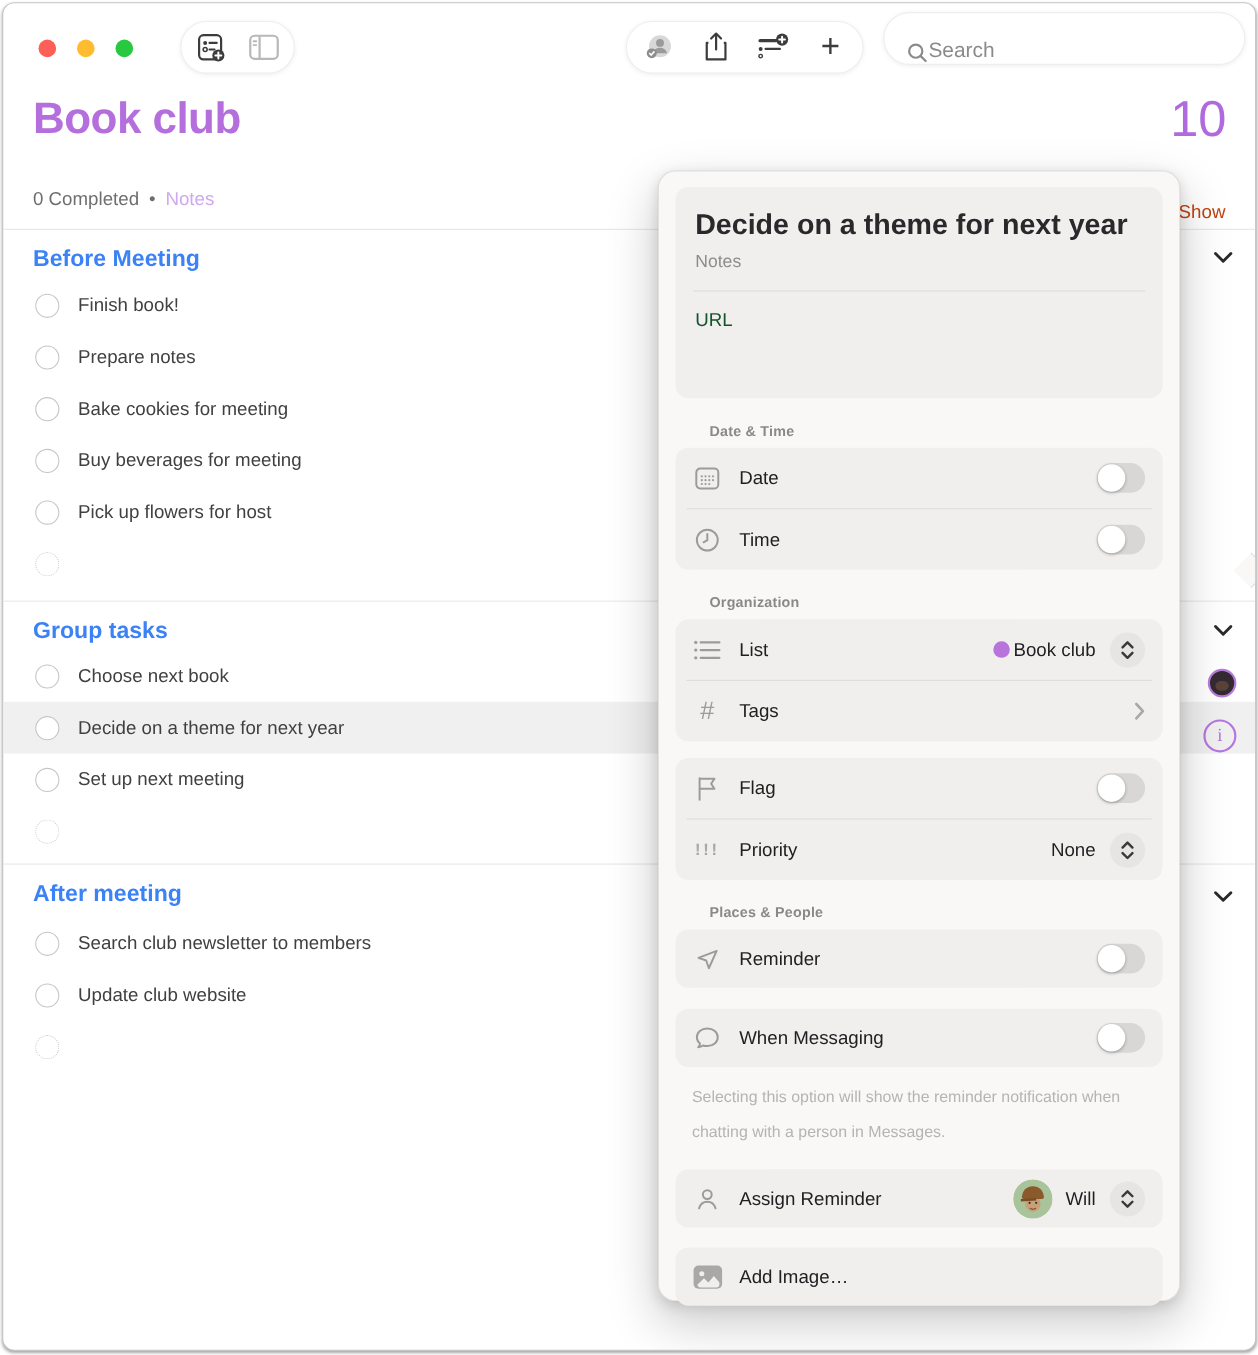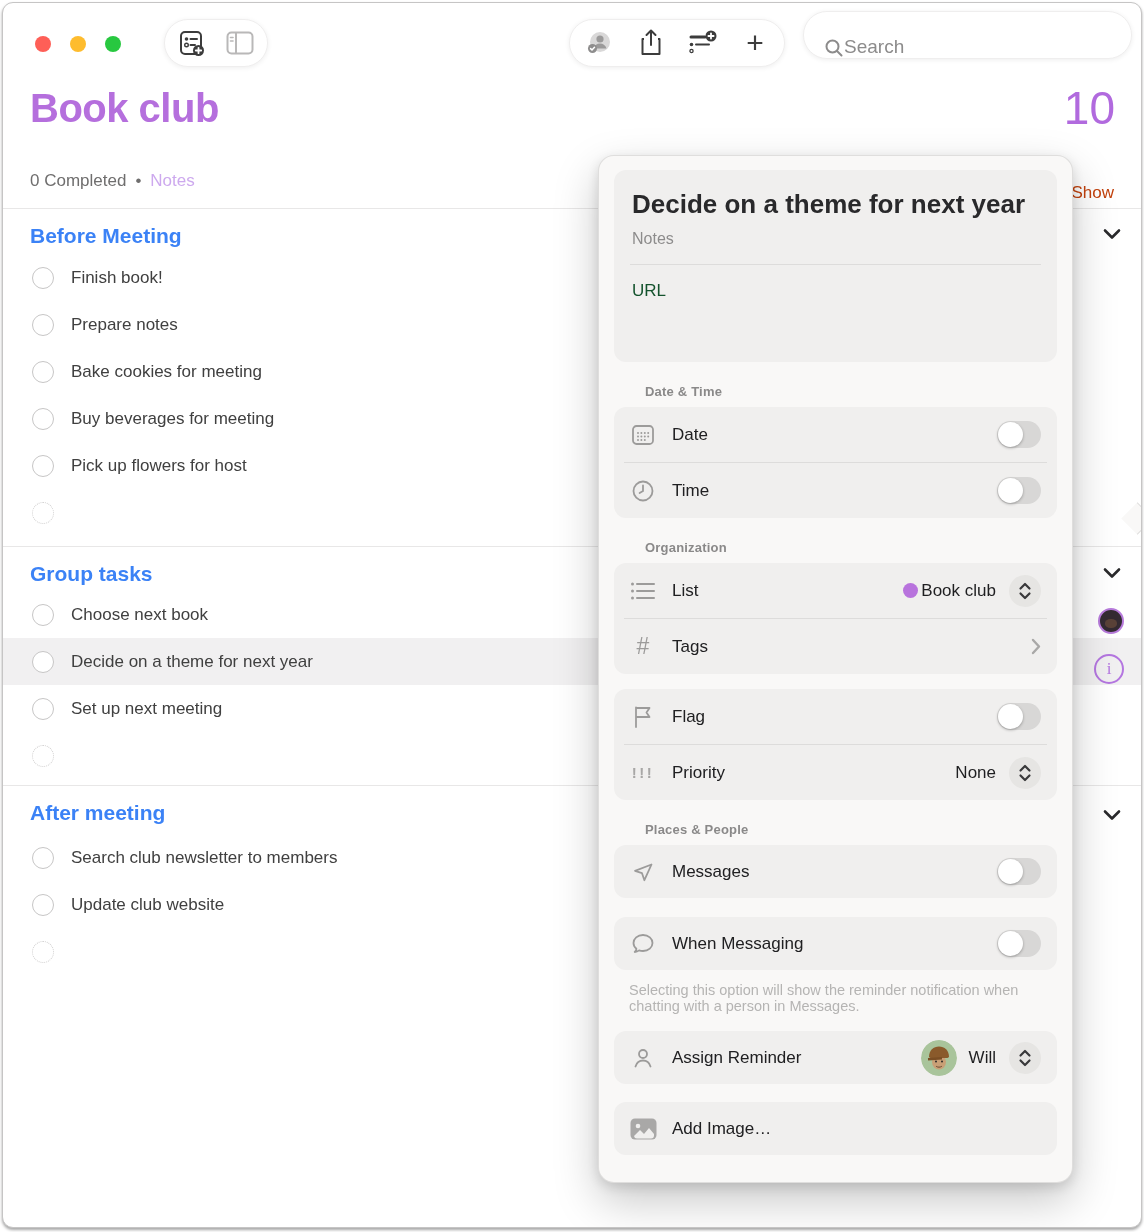--- a/index.html
+++ b/index.html
@@ -78,21 +78,21 @@
   .toggle{width:44px;height:27px;border-radius:14px;background:#d8d7d6;position:relative;flex:0 0 auto;}
   .knob{position:absolute;left:1px;top:1px;width:25px;height:25px;border-radius:50%;background:#fff;
         box-shadow:0 1px 3px rgba(0,0,0,.3);}
   .stepper{width:32px;height:32px;border-radius:50%;background:#e6e5e3;display:flex;align-items:center;
            justify-content:center;flex:0 0 auto;margin-left:13px;}
   .pvalue{font-size:17px;color:#1f1f21;}
   .dot{display:inline-block;width:15px;height:15px;border-radius:50%;background:#b873dd;
        vertical-align:-2px;margin-right:3px;}
   .hash-glyph{font-size:23px;color:#9c9b9a;font-weight:400;}
   .prio-glyph{font-size:15px;font-weight:700;letter-spacing:2.5px;color:#a8a7a6;}
-  .pnote{margin:12px 30px 0 30px;font-size:14.5px;line-height:16px;color:#b5b4b3;}
+  .pnote{margin:12px 30px 0 30px;font-size:14.5px;line-height:32px;color:#b5b4b3;}
   .assign-card{margin-top:17px;}
   .addimg-card{margin-top:18px;}
   .avatar-will{width:36px;height:36px;border-radius:50%;overflow:hidden;flex:0 0 auto;margin-right:12px;}
   svg{display:block;}
 </style>
 </head>
 <body>
 
 <div class="window">
 
@@ -394,21 +394,21 @@
     </div>
 
     <div class="pheader">Places &amp; People</div>
     <div class="pcard">
       <div class="prow single">
         <span class="picon">
           <svg width="24" height="24" viewBox="0 0 24 24" fill="none">
             <path d="M20.5 4.5L4 10.8l7 2.4 2.4 7 7.1-15.7z" stroke="#9c9b9a" stroke-width="1.8" stroke-linejoin="round"></path>
           </svg>
         </span>
-        <span class="plabel">Messages</span>
+        <span class="plabel">Reminder</span>
         <span class="toggle">
             <span class="knob"></span>
           </span>
       </div>
     </div>
 
     <div class="pcard" style="margin-top:19px">
       <div class="prow single">
         <span class="picon">
           <svg width="24" height="23" viewBox="0 0 24 23" fill="none">

